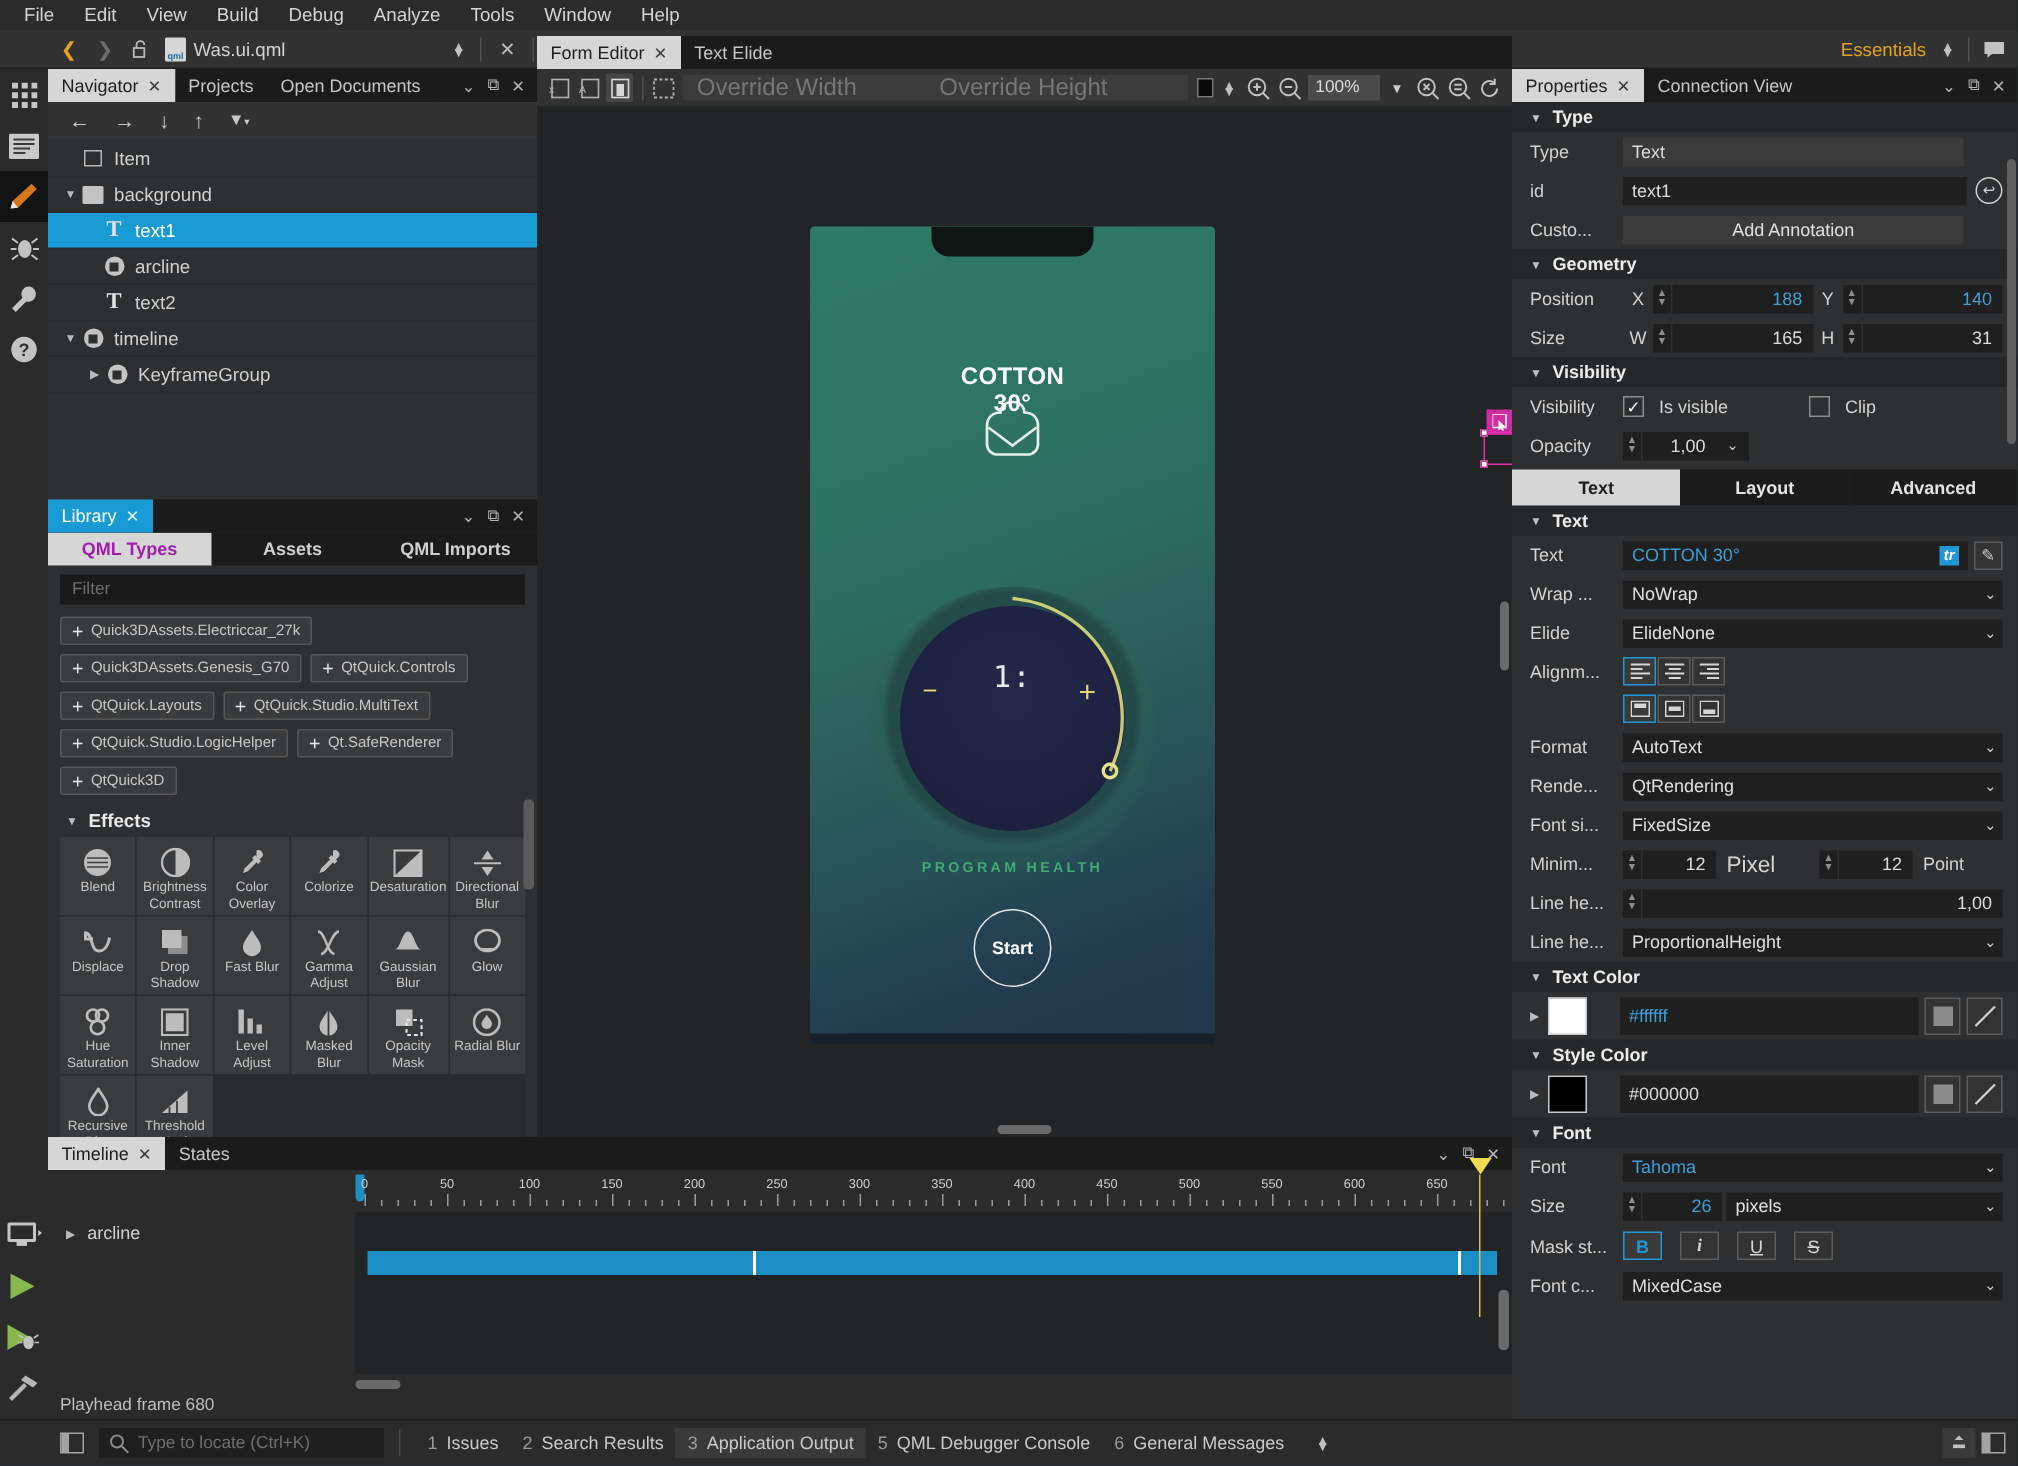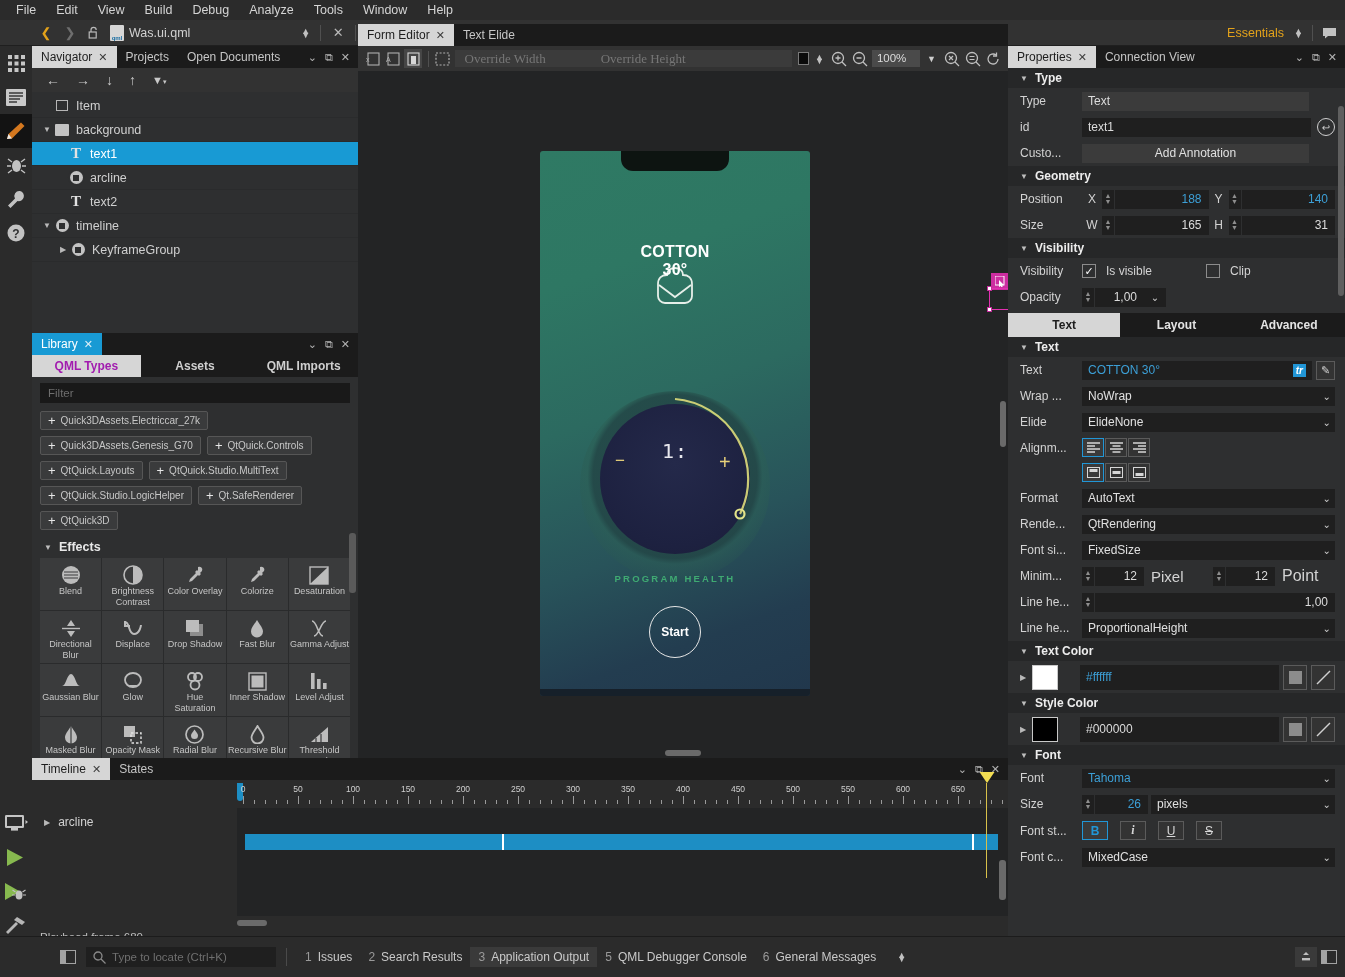--- a/index.html
+++ b/index.html
@@ -69,33 +69,33 @@
   .lib-sub { height:22px; display:flex; background:#1b1b1b; }
   .lib-sub div { flex:1; display:flex; align-items:center; justify-content:center; font-size:12px; color:#cfcfcf; font-weight:bold;}
   .lib-sub div.active { background:#d6d6d6; color:#a21caf; }
   .lib-body { padding:6px 8px 0 8px; }
   .filter { height:20px; background:#191919; color:#6e6e6e; font-size:11.5px; display:flex; align-items:center; padding-left:8px; }
   .chips { display:flex; flex-wrap:wrap; gap:6px; padding-top:8px; }
   .chip { height:19px; display:flex; align-items:center; gap:5px; padding:0 7px; border:1px solid #565656; border-radius:2px; background:#3a3b3c; font-size:10px; color:#c7c7c7; }
   .chip .plus { color:#e7e7e7; font-size:13px; line-height:10px;}
   .sec-hdr { display:flex; align-items:center; gap:7px; padding:10px 0 4px 4px; font-size:12.5px; font-weight:bold; color:#e8e8e8;}
   .sec-hdr .tri { font-size:8px; color:#bdbdbd;}
-  .eff-grid { display:grid; grid-template-columns:repeat(5,1fr); gap:1px; background:#2a2b2c;}
+  .eff-grid { display:grid; grid-template-columns:repeat(6,1fr); gap:1px; background:#2a2b2c;}
   .eff { background:#3a3b3c; height:52px; display:flex; flex-direction:column; align-items:center; justify-content:flex-start; padding-top:6px; }
   .eff .gl { color:#bcbcbc; font-size:19px; line-height:20px; height:22px; display:flex; align-items:center;}
   .eff .lb { font-size:9px; color:#c6c6c6; text-align:center; line-height:11px; padding:0 1px;}
   .lib-scroll { position:absolute; right:2px; top:200px; width:7px; height:60px; background:#5a5a5a; border-radius:3px;}
 
   
   .formarea { position:absolute; left:358px; top:46px; right:337px; height:712px; background:#232425; }
   .fe-toolbar { height:25px; background:#323232; display:flex; align-items:center; gap:3px; padding:0 6px; }
   .fe-btn { width:20px; height:19px; display:flex; align-items:center; justify-content:center; color:#b4b4b4; font-size:12px; border:1px solid transparent;}
   .fe-btn.on { background:#464646; }
   .ovr { background:#3b3b3b; height:17px; display:flex; align-items:center; width:400px; }
-  .ovr span { color:#767676; font-size:13px; padding-left:10px;font-family:Liberation Serif, serif;}
+  .ovr span { color:#767676; font-size:16px; padding-left:10px;}
   .ovr span:nth-child(2){ padding-left:55px; }
   .colorswatch { width:13px; height:13px; background:#0a0a0a; border:1px solid #7a7a7a; }
   .zoomfield { background:#4a4a4a; height:17px; line-height:17px; width:56px; text-align:left; padding-left:5px; color:#dcdcdc; font-size:11.5px;}
   .canvas { position:absolute; left:0; top:25px; right:0; bottom:0; background:#232425; overflow:hidden;}
   .phone { position:absolute; left:182px; top:80px; width:270px; height:545px; border-radius:3px; overflow:hidden;
            background:linear-gradient(160deg,#2f7a64 0%,#2e7763 22%,#2c6a60 45%,#28535a 68%,#233d50 85%,#21374c 100%); }
   .notch { position:absolute; left:50%; transform:translateX(-50%); top:0; width:108px; height:20px; background:#0d1411; border-radius:0 0 12px 12px;}
   .bottombar { position:absolute; left:0; right:0; bottom:0; height:7px; background:#16202a;}
   .dial-outer { position:absolute; left:50%; top:240px; transform:translateX(-50%); width:190px; height:190px; border-radius:50%;
      background:radial-gradient(circle at 50% 45%, rgba(35,70,70,.85) 58%, rgba(44,95,85,.55) 62%, rgba(40,85,80,.2) 76%, rgba(0,0,0,0) 80%); }
@@ -168,21 +168,21 @@
   .sq-btn { width:19px; height:19px; border:1px solid #5b5b5b; background:#333; display:flex; align-items:center; justify-content:center; color:#cfcfcf; font-size:11px; flex:none; margin-left:4px;}
   .align-grp { display:flex; gap:1px; }
   .align-btn { width:22px; height:19px; border:1px solid #5b5b5b; background:#333; display:flex; align-items:center; justify-content:center; color:#d2d2d2; font-size:10px;}
   .align-btn.on { border-color:#2196d6; background:#3a3a3a;}
   .swatch { width:20px; height:19px; border:1px solid #c9c9c9; flex:none;}
   .p-scroll { position:absolute; right:1px; top:60px; width:6px; height:190px; background:#5f5f5f; border-radius:3px;}
   .fs-btn { width:26px; height:19px; border:1px solid #5b5b5b; background:#333; display:flex; align-items:center; justify-content:center; color:#d6d6d6; font-size:12px; }
   .fs-btn.on { border-color:#2196d6; color:#2196d6; background:#3a3a3a;}
 
   
-  .statusbar { position:absolute; left:0; bottom:0; width:1345px; height:41px; background:#2b2b2b; display:flex; align-items:center; gap:0; padding-left:60px; border-top:1px solid #1c1c1c;}
+  .statusbar { position:absolute; left:0; bottom:0; width:1345px; height:31px; background:#2b2b2b; display:flex; align-items:center; gap:0; padding-left:40px; border-top:1px solid #1c1c1c;}
   .sb-toggle { width:16px; height:14px; border:1px solid #a3a3a3; margin-right:10px; position:relative;}
   .sb-toggle::after{content:"";position:absolute;left:0;top:0;bottom:0;width:5px;background:#a3a3a3;}
   .locate { width:190px; height:20px; background:#1f1f1f; display:flex; align-items:center; gap:6px; padding-left:7px; color:#6f6f6f; font-size:11.5px;}
   .sb-sep { width:1px; height:18px; background:#4a4a4a; margin:0 10px;}
   .sb-item { display:flex; align-items:center; gap:6px; padding:3px 8px; font-size:12px; color:#c9c9c9;}
   .sb-item.on { background:#3a3a3a;}
   .sb-item .n { color:#9a9a9a;}
   .sb-right { margin-left:auto; display:flex; align-items:center; gap:4px; padding-right:8px;}
   svg { display:block; }
 </style>
@@ -1249,21 +1249,21 @@
         <span class="sv wht">12</span>
       </span>
       <span style="margin-left:7px;font-size:15px;color:#d3d3d3;width:62px">Pixel</span>
       <span class="spinbox" style="flex:none;width:62px">
         <span class="arrows">
             <span>▲</span>
             <span>▼</span>
           </span>
         <span class="sv wht">12</span>
       </span>
-      <span style="margin-left:7px;font-size:16px;color:#d3d3d3">Point</span>
+      <span style="margin-left:7px;font-size:12px;color:#d3d3d3">Point</span>
     </div>
     <div class="p-row">
       <span class="p-lbl">Line he...</span>
       <span class="spinbox">
         <span class="arrows">
             <span>▲</span>
             <span>▼</span>
           </span>
         <span class="sv wht">1,00</span>
       </span>
@@ -1333,21 +1333,21 @@
             <span>▼</span>
           </span>
         <span class="sv">26</span>
       </span>
       <span class="p-combo" style="margin-left:3px">
         <span class="cv">pixels</span>
         <span class="ca">⌄</span>
       </span>
     </div>
     <div class="p-row" style="height:27px">
-      <span class="p-lbl">Font st...</span>
+      <span class="p-lbl">Mask st...</span>
       <span class="fs-btn on" style="font-weight:bold">B</span>
       <span style="width:12px"></span>
       <span class="fs-btn" style="font-style:italic;font-family:'Liberation Serif',serif;font-weight:bold">i</span>
       <span style="width:12px"></span>
       <span class="fs-btn" style="text-decoration:underline">U</span>
       <span style="width:12px"></span>
       <span class="fs-btn" style="text-decoration:line-through">S</span>
     </div>
     <div class="p-row">
       <span class="p-lbl">Font c...</span>

